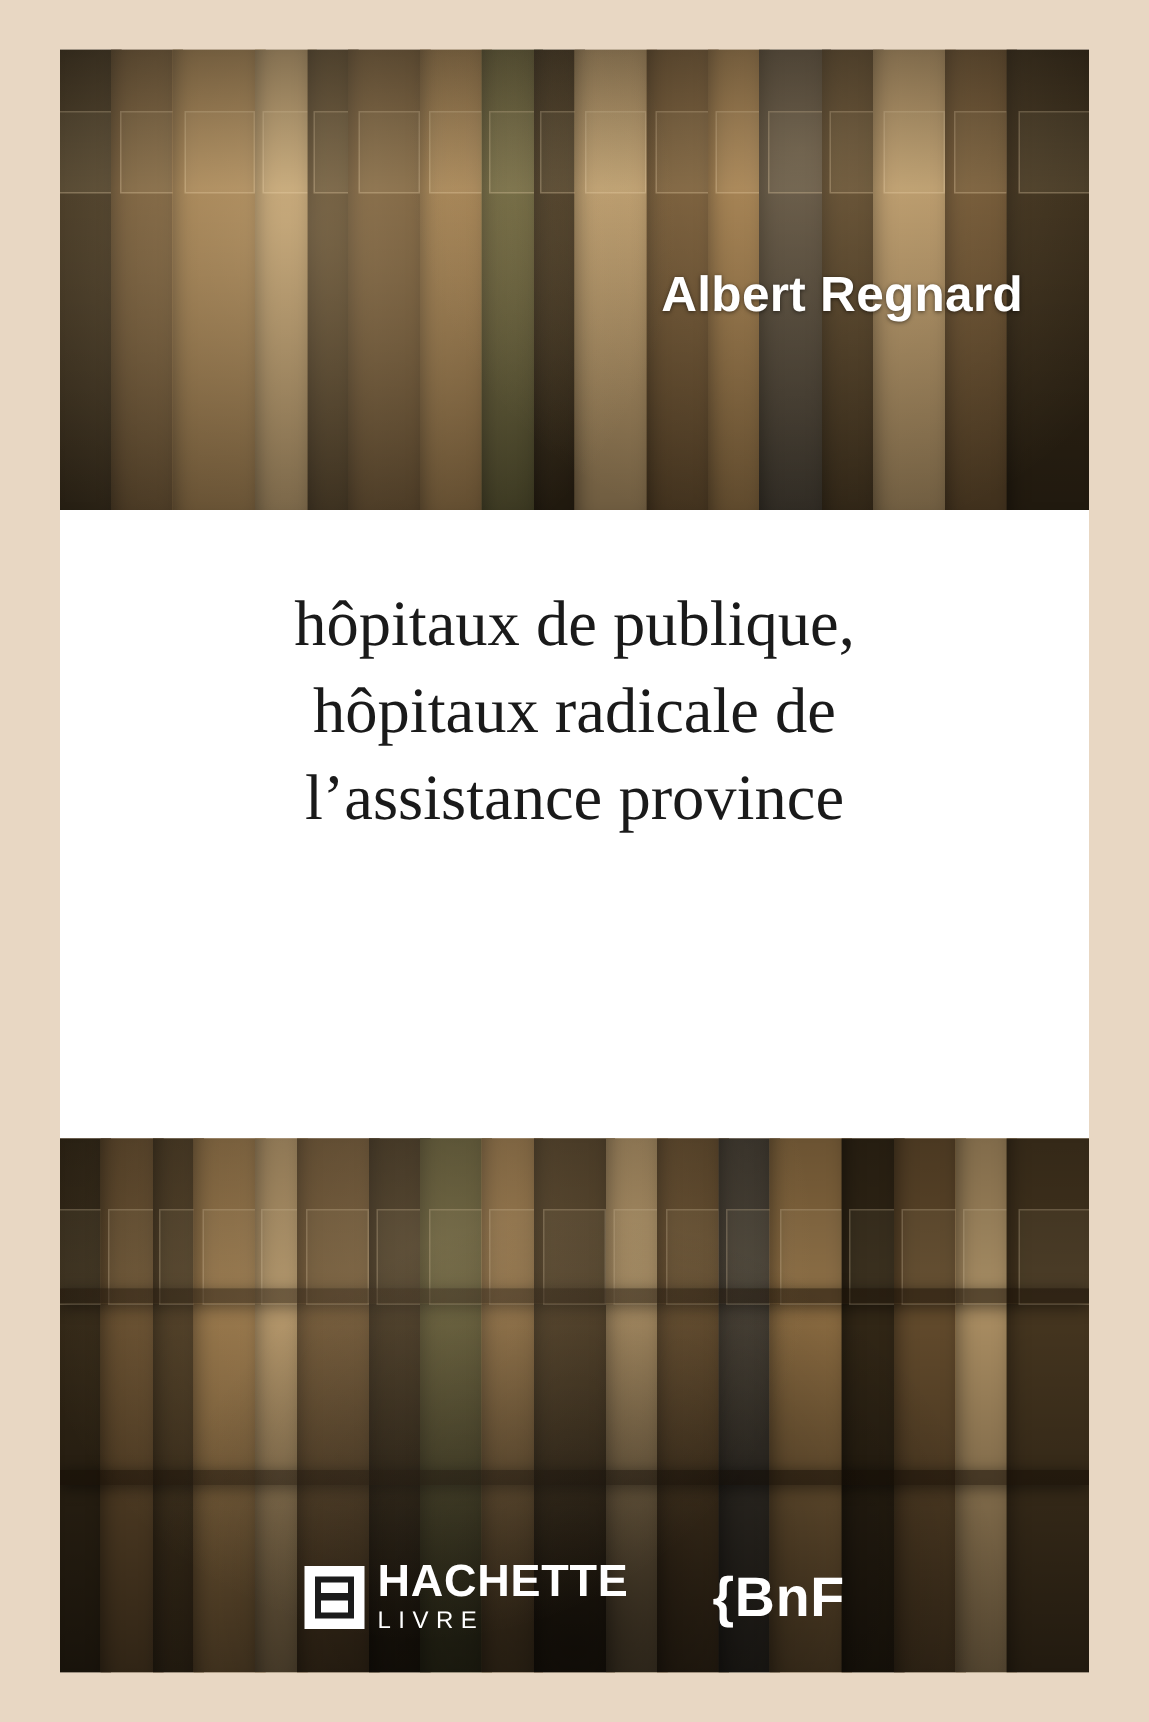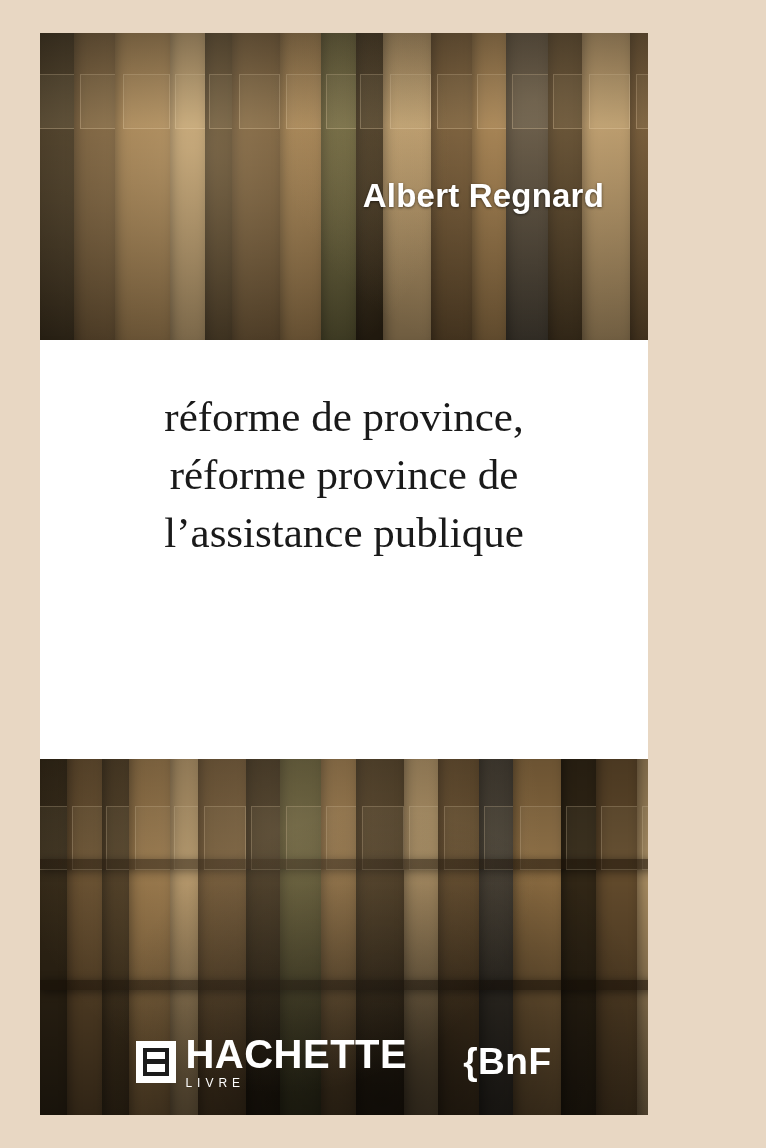--- a/index.html
+++ b/index.html
@@ -14,21 +14,21 @@
     background: #e8d7c3;
     overflow: hidden;
     font-family: "Liberation Serif", serif;
   }
 
   
   .cover {
     position: absolute;
     left: 40px;
     top: 33px;
-    width: 608px;
+    width: 686px;
     height: 1082px;
     background: #ffffff;
     overflow: hidden;
   }
 
   
   .photo-top {
     position: absolute;
     left: 0;
     top: 0;
@@ -178,27 +178,27 @@
     background: #1b1b1b;
   }
   .hachette-words {
     display: flex;
     flex-direction: column;
     line-height: 1;
   }
   .hachette-name {
     font-family: "Liberation Sans", sans-serif;
     font-weight: bold;
-    font-size: 40px;
+    font-size: 30px;
     color: #ffffff;
     letter-spacing: 0.5px;
   }
   .hachette-sub {
     font-family: "Liberation Sans", sans-serif;
-    font-size: 12px;
+    font-size: 16px;
     color: #ffffff;
     letter-spacing: 5px;
     margin-top: 3px;
   }
   .bnf {
     font-family: "Liberation Sans", sans-serif;
     font-weight: bold;
     font-size: 37px;
     color: #ffffff;
     letter-spacing: 0.5px;
@@ -228,23 +228,23 @@
       <div class="spine pale" style="left:79%;width:8%;"></div>
       <div class="spine mid" style="left:86%;width:7%;"></div>
       <div class="spine darker" style="left:92%;width:10%;"></div>
       <div class="glow"></div>
     </div>
 
     <div class="author">Albert Regnard</div>
 
     <div class="white-band"></div>
     <div class="title">
-      <div>réforme de province,</div>
-      <div>réforme province de</div>
-      <div>l’assistance publique</div>
+      <div>hôpitaux de publique,</div>
+      <div>hôpitaux radicale de</div>
+      <div>l’assistance province</div>
     </div>
 
     <div class="photo-bottom">
       <div class="spine darker" style="left:-2%;width:7%;"></div>
       <div class="spine mid" style="left:4%;width:6%;"></div>
       <div class="spine dark" style="left:9%;width:5%;"></div>
       <div class="spine light" style="left:13%;width:7%;"></div>
       <div class="spine pale" style="left:19%;width:5%;"></div>
       <div class="spine mid" style="left:23%;width:8%;"></div>
       <div class="spine darker" style="left:30%;width:6%;"></div>

